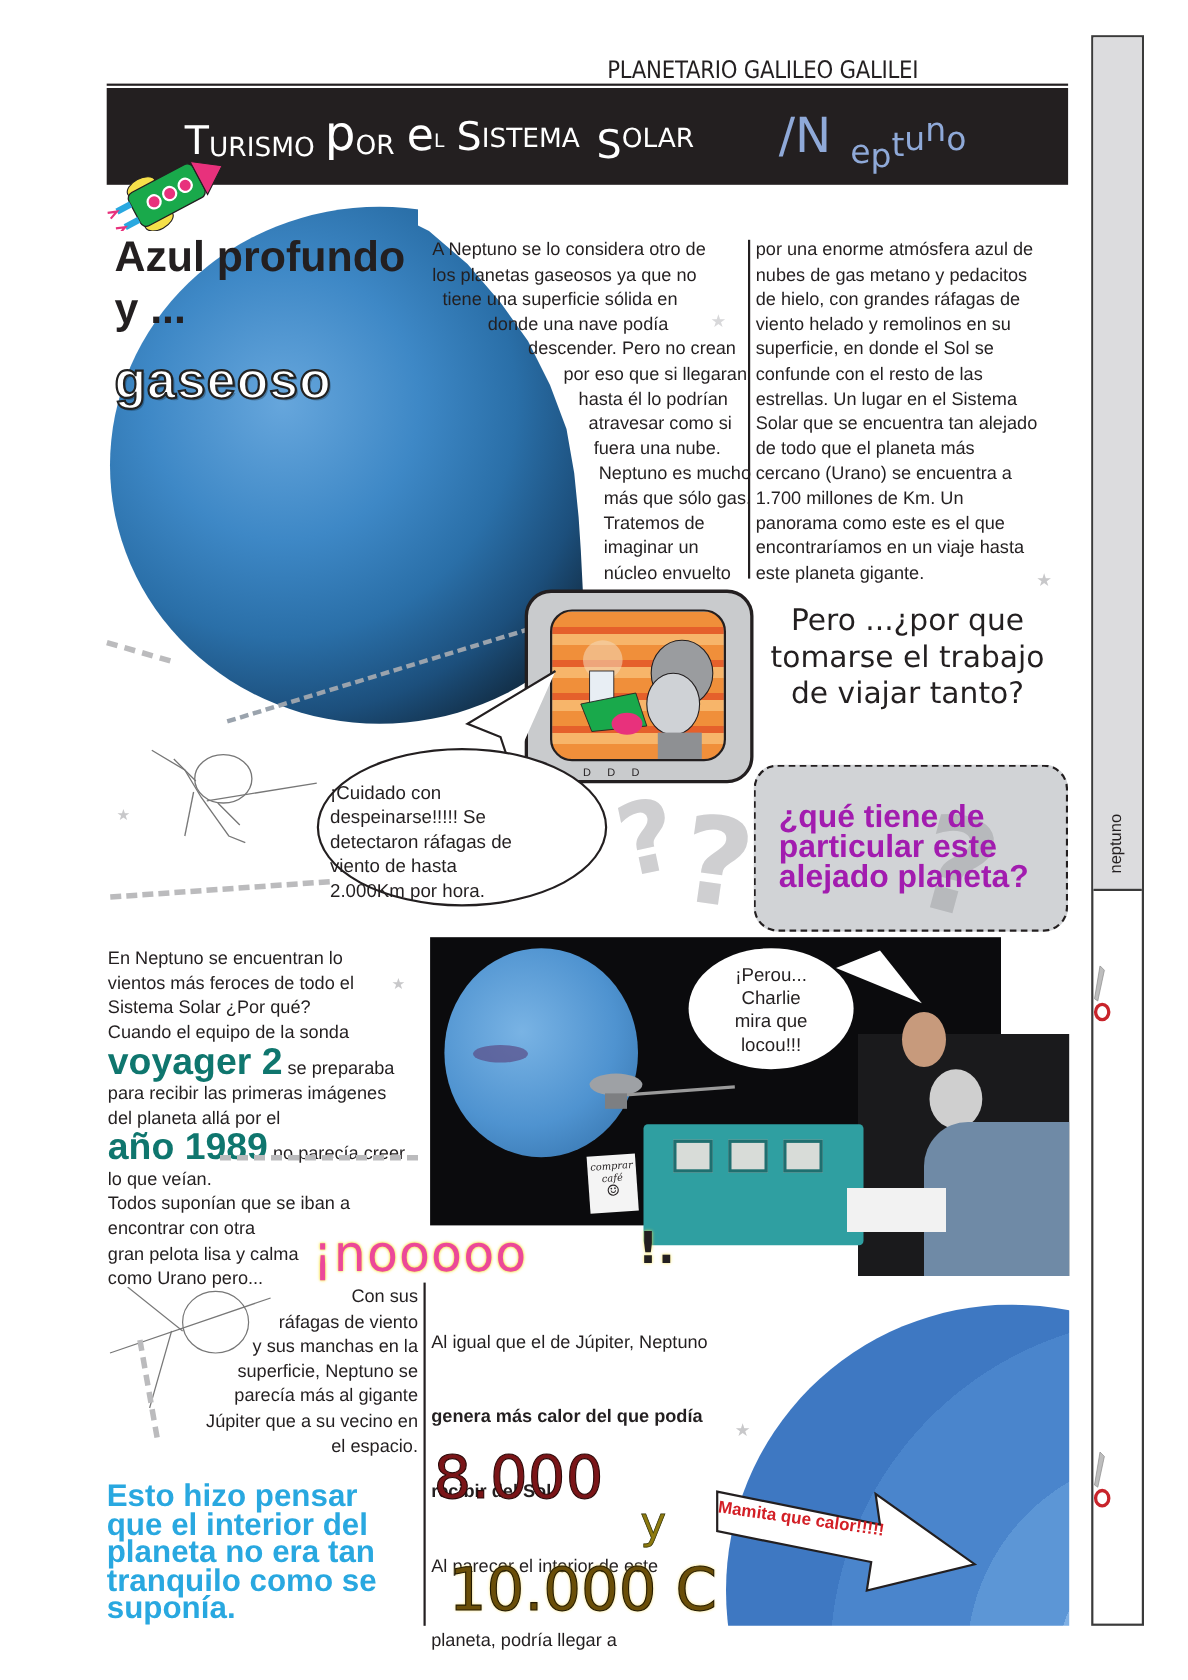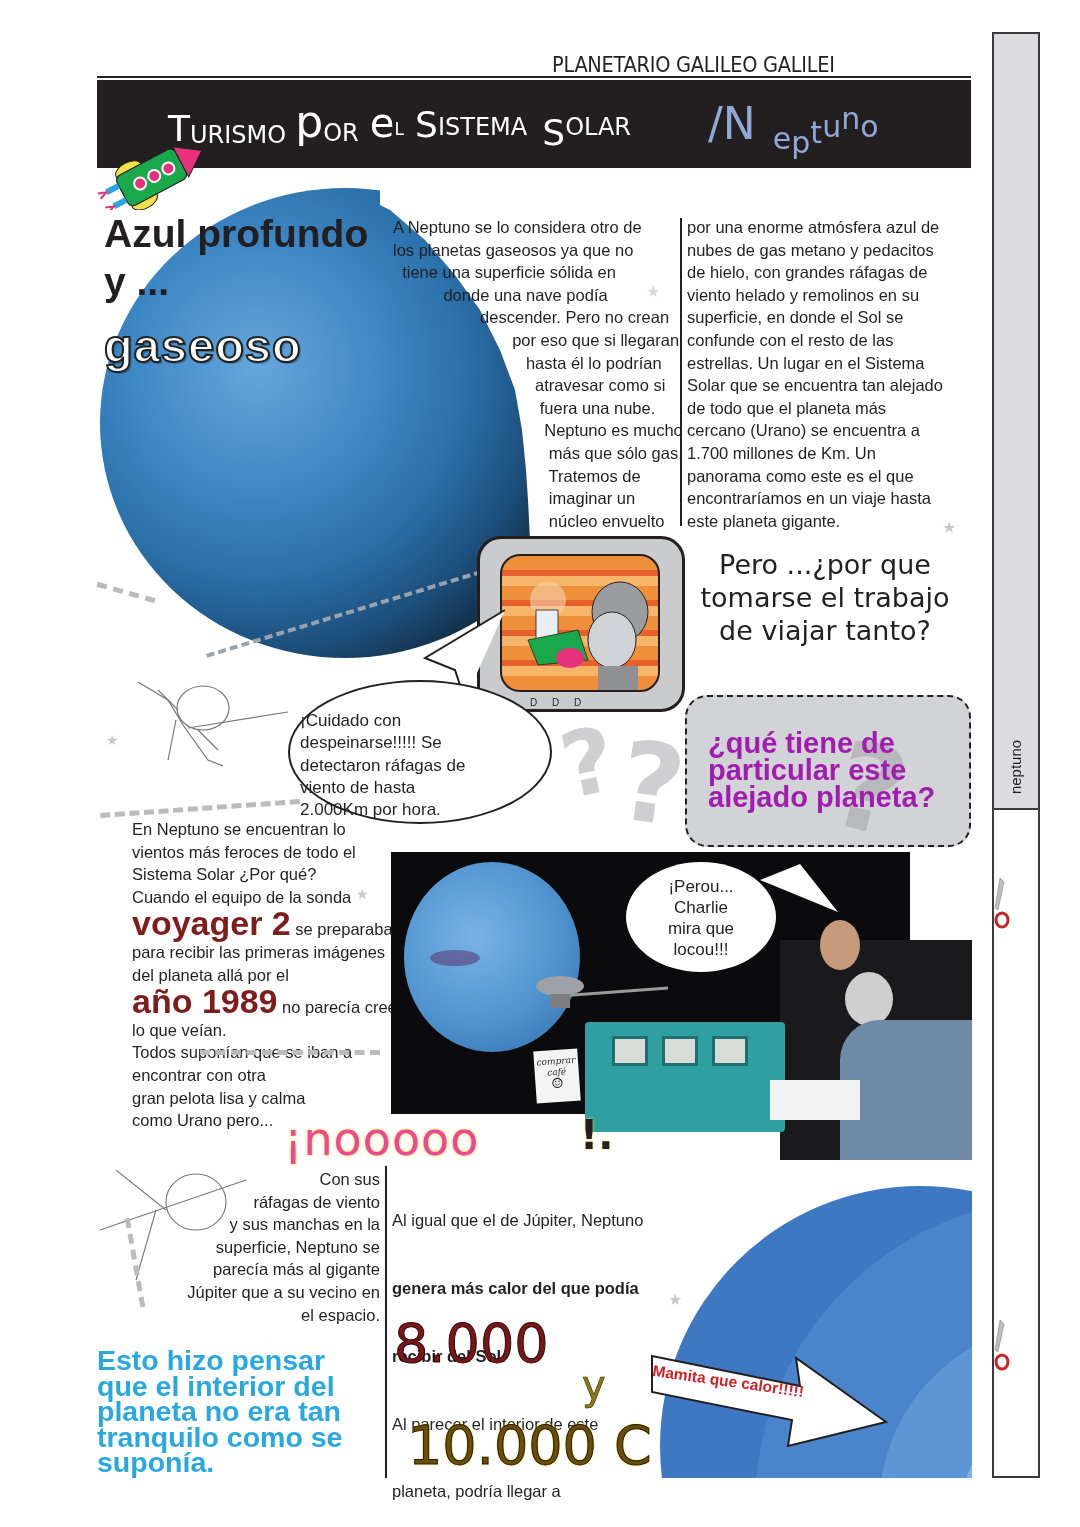--- a/index.html
+++ b/index.html
@@ -57,22 +57,22 @@
 
   
   .qdeco { color: #cfcfd1; font-family: "DejaVu Sans", sans-serif; font-weight: bold; }
 
   
   .probe { stroke: #777; fill: none; }
 
   .dash { border-top: 5px dashed #bbbbbd; }
 
   
-  .t3 { left: 98px; top: 818px; font-size: 16.5px; line-height: 22.6px; color: #231f20; margin-left: 34px; }
-  .t3 .big { font-size: 34px; font-weight: bold; color: #7f1d1d; line-height: 30px; }
+  .t3 { left: 98px; top: 860px; font-size: 16.5px; line-height: 22.6px; color: #231f20; }
+  .t3 .big { font-size: 34px; font-weight: bold; color: #0f766e; line-height: 30px; }
   .photo { left: 391px; top: 852px; width: 519px; height: 262px; background: #0b0b0d; }
   .photo2 { left: 780px; top: 940px; width: 192px; height: 220px; background: #1a1a1c; }
   .planet2 { left: 404px; top: 862px; width: 176px; height: 190px; border-radius: 50%;
      background: radial-gradient(circle at 40% 40%, #79b3e4 0%, #4f93d0 55%, #3a79b3 85%, #2b5f8e 100%); }
   .console { left: 585px; top: 1022px; width: 200px; height: 110px; background: #2f9fa1; border-radius: 4px; }
   .bubble2 { left: 626px; top: 862px; width: 150px; height: 110px; border-radius: 50%; background: #fff; }
   .bubble2-text { left: 636px; top: 876px; width: 130px; text-align: center; font-size: 17px; line-height: 21px; color: #231f20; }
   .note { left: 535px; top: 1050px; width: 44px; height: 52px; background: #f4f4f4; transform: rotate(-4deg); font-size: 9px; font-style: italic; text-align: center; line-height: 11px; padding-top: 6px; color: #231f20; font-family: "DejaVu Serif", serif; }
 
   .noooo { left: 284px; top: 1112px; font-family: "DejaVu Sans", sans-serif; font-size: 46px; color: #ec4899; text-shadow: 0 0 3px #f5e24a, 0 0 2px #f5e24a; letter-spacing: 1px; }

